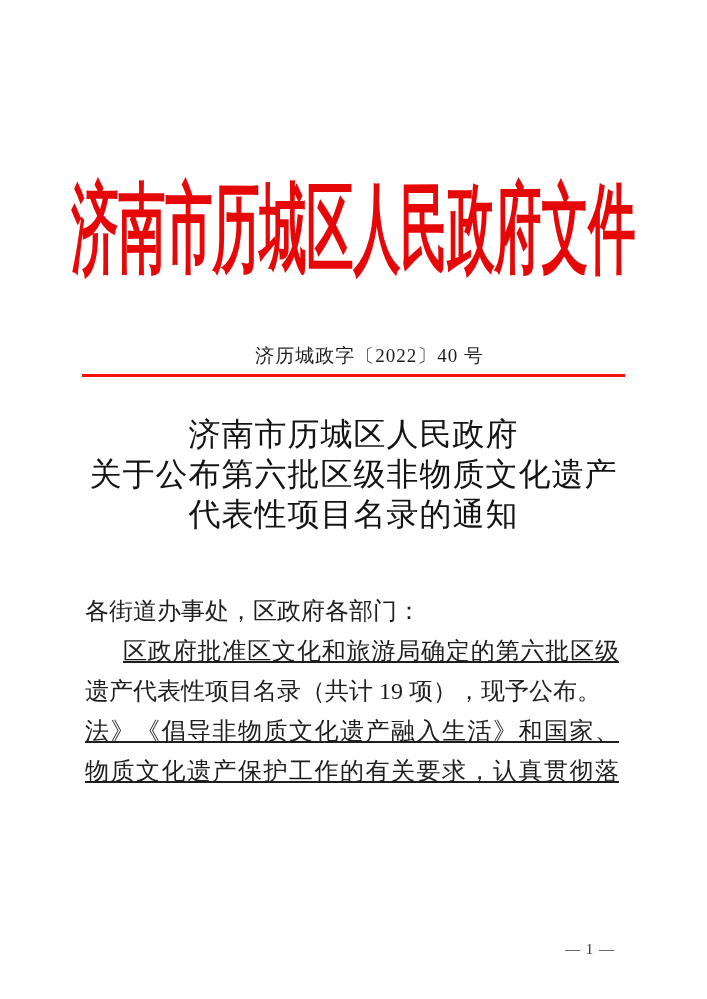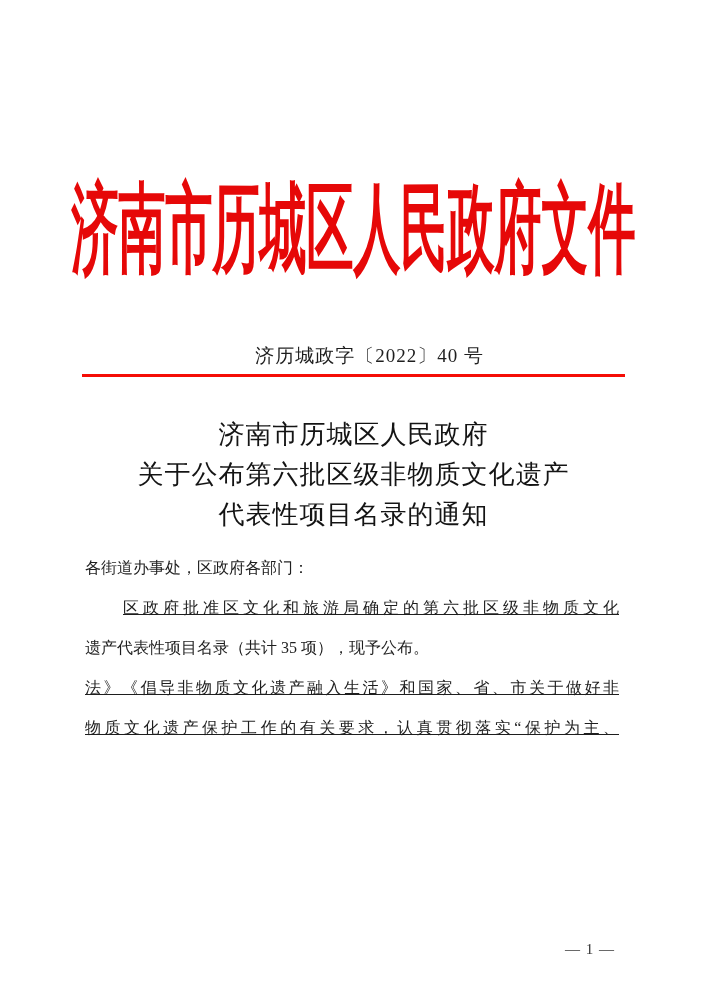--- a/index.html
+++ b/index.html
@@ -48,32 +48,32 @@
     background: var(--line_red, #f50d06);
   }
   .notice-title {
     position: absolute;
     top: 401px;
     left: 0;
     width: 100%;
     text-align: center;
     font-family: "DejaVu Sans", sans-serif;
     font-weight: 500;
-    font-size: 26px;
+    font-size: 32px;
     line-height: 40px;
     letter-spacing: 1px;
     color: #141414;
   }
   .notice-title .t-line { white-space: nowrap; }
   .body-text {
     position: absolute;
-    top: 535px;
+    top: 578px;
     left: 85px;
     width: 534px;
-    font-size: 16px;
+    font-size: 24px;
     line-height: 40px;
     color: var(--text, #1e1e1e);
   }
   .b-line { height: 40px; overflow: hidden; }
   .b-line.j { text-align: justify; text-align-last: justify; text-decoration: underline; }
   .b-line.ind { text-indent: 38px; }
   .page-number {
     position: absolute;
     top: 928px;
     left: 552px;
@@ -98,20 +98,20 @@
 
   <div class="notice-title">
     <div class="t-line">济南市历城区人民政府</div>
     <div class="t-line">关于公布第六批区级非物质文化遗产</div>
     <div class="t-line">代表性项目名录的通知</div>
   </div>
 
   <div class="body-text">
     <p class="b-line">各街道办事处，区政府各部门：</p>
     <p class="b-line ind j">区政府批准区文化和旅游局确定的第六批区级非物质文化</p>
-    <p class="b-line">遗产代表性项目名录（共计 35 项），现予公布。</p>
+    <p class="b-line">遗产代表性项目名录（共计 19 项），现予公布。</p>
     <p class="b-line j">法》《倡导非物质文化遗产融入生活》和国家、省、市关于做好非</p>
     <p class="b-line j">物质文化遗产保护工作的有关要求，认真贯彻落实“保护为主、</p>
   </div>
 
   <div class="page-number">— 1 —</div>
 
 </div>
 
 </body></html>

